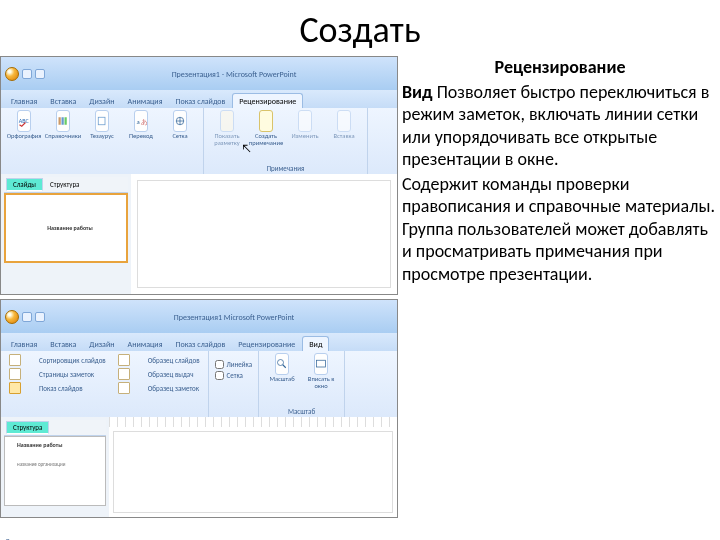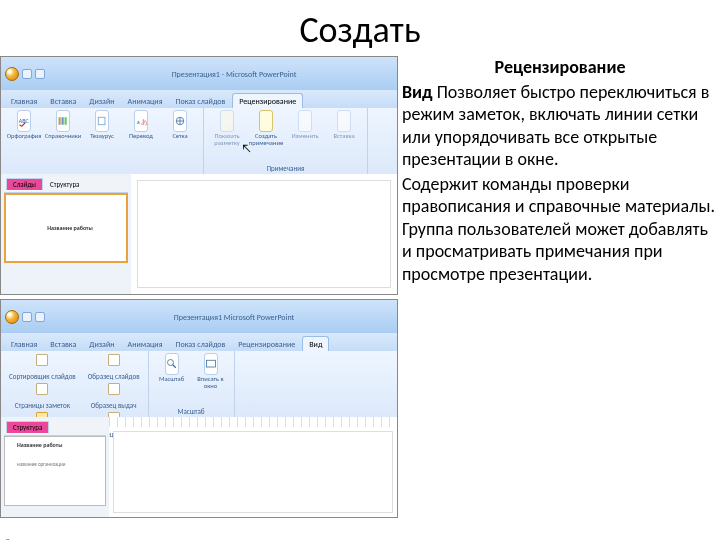--- a/index.html
+++ b/index.html
@@ -21,26 +21,26 @@
   .tabbar { height: 18px; background: linear-gradient(#d9e9fc,#c5dcf7); display: flex; align-items: flex-end; padding-left: 4px; gap: 1px; }
   .tab { padding: 2px 6px 2px 6px; font-size: 8px; color: #3a5f8f; border-top-left-radius: 3px; border-top-right-radius: 3px; cursor: pointer; }
   .tab.active { background: #eef5ff; border: 1px solid #9bbce4; border-bottom: none; color: #000; }
   .ribbon { height: 66px; background: linear-gradient(#eef5ff,#dce9fb); display: flex; }
   .group { border-right: 1px solid #c0d3ec; padding: 2px 6px 0 6px; display: flex; flex-direction: column; justify-content: space-between; }
   .grouplabel { text-align: center; font-size: 7px; color: #3a5f8f; padding-bottom: 1px; }
   .btns { display: flex; gap: 5px; align-items: flex-start; }
   .bigbtn { display: flex; flex-direction: column; align-items: center; gap: 1px; width: 34px; cursor: pointer; }
   .bigbtn .ico { width: 14px; height: 22px; border: 1px solid #b8cfee; border-radius: 3px; display: flex; align-items: center; justify-content: center; background: #fefefe; }
   .bigbtn .lbl { font-size: 6.5px; color: #3a5f8f; text-align: center; line-height: 1; }
-  .medbtn { display: flex; align-items: center; gap: 6px; font-size: 7px; color: #3a5f8f; padding: 1px 2px; cursor: pointer; flex-direction: column; }
+  .medbtn { display: flex; align-items: center; gap: 18px; font-size: 7px; color: #3a5f8f; padding: 1px 2px; cursor: pointer; }
   .medbtn .ico2 { width: 12px; height: 12px; border: 1px solid #c6b07a; background: #fff; border-radius: 1px; display: inline-block; }
   .workarea { display: flex; height: 120px; }
   .panetabs { height: 16px; background: #f0f4f9; display: flex; align-items: center; gap: 1px; padding-left: 2px; border-bottom: 1px solid #c0d3ec; }
   .ptab { font-size: 7px; padding: 1px 6px; cursor: pointer; }
-  .ptab.active { background: #ec4899; border: 1px solid #c0d3ec; border-bottom: 1px solid #fff; }
+  .ptab.active { background: #5eead4; border: 1px solid #c0d3ec; border-bottom: 1px solid #fff; }
   .thumbcol { width: 110px; background: #eef3f9; padding: 3px; }
   .thumb { background: #fff; border: 2px solid #e8a33d; height: 70px; display: flex; flex-direction: column; align-items: center; justify-content: center; }
   .thumb2 { background: #fff; border: 1px solid #bbb; height: 70px; padding: 4px; }
   .slidecanvas { flex: 1; background: #fff; margin: 6px; border: 1px solid #ddd; }
   .tiny { font-size: 6px; color: #333; padding-left: 8px; }
   .cursor { position: absolute; left: 240px; top: 84px; font-size: 12px; color: #000; pointer-events: none; }
   .ck { display: flex; align-items: center; gap: 3px; font-size: 7px; color: #3a5f8f; padding: 1px 0; cursor: pointer; }
   .ck input { width: 9px; height: 9px; }
   .colstack { display: flex; flex-direction: column; gap: 0; }
   .icoSVG { width: 16px; height: 16px; }
@@ -204,20 +204,33 @@
                   <span>Образец выдач</span>
                 </div>
               <div class="medbtn">
                   <span class="ico2"></span>
                   <span>Образец заметок</span>
                 </div>
             </div>
             <div style="position:absolute;bottom:1px;left:6px" class="grouplabel">Режимы просмотра презентации</div>
           </div>
           <div class="group">
+            <div class="colstack" style="padding-top:6px">
+              <label class="ck">
+                  <input type="checkbox" style="">
+                  <span>Линейка</span>
+                </label>
+              <label class="ck">
+                  <input type="checkbox" style="">
+                  <span>Сетка</span>
+                </label>
+            </div>
+            <div class="grouplabel"></div>
+          </div>
+          <div class="group">
             <div class="btns">
               <div class="bigbtn">
                 <div class="ico">
                     <svg class="icoSVG" viewBox="0 0 16 16">
                       <circle cx="6" cy="6" r="4" fill="none" stroke="#369"></circle>
                       <line x1="9" y1="9" x2="13" y2="13" stroke="#369" stroke-width="1.5"></line>
                     </svg>
                   </div>
                 <div class="lbl">Масштаб</div>
               </div>

